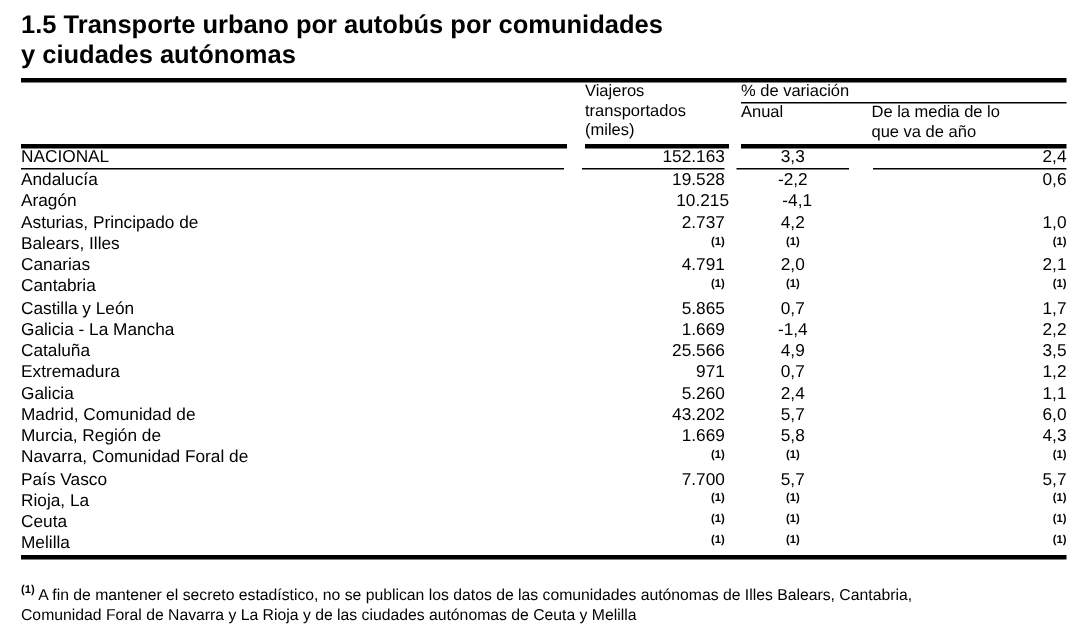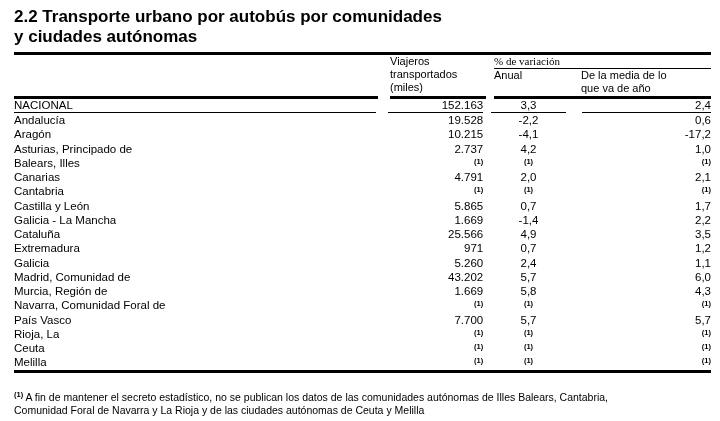--- a/index.html
+++ b/index.html
@@ -50,21 +50,20 @@
     line-height: 13px;
     padding-top: 0;
     height: 40px;
   }
   .col-1 { width: 364px; margin-right: 12px; }
   .col-2 { width: 96px;  margin-right: 8px;  }
   .col-var { width: 217px; }
   .var-title {
     border-bottom: 1px solid #000000;
     height: 13px;
-    font-family: Liberation Serif, serif;
   }
   .var-sub { display: flex; }
   .col-3 { width: 75px;  margin-right: 12px; }
   .col-4 { width: 130px; }
   
   .tbody { font-size: 11.5px; }
   .row {
     display: flex;
     height: 14.25px;
     line-height: 14.25px;
@@ -93,21 +92,21 @@
     vertical-align: super;
     line-height: 0;
   }
 </style>
 </head>
 <body>
 
 <div class="page">
 
   <div class="title">
-    <div>2.2 Transporte urbano por autobús por comunidades</div>
+    <div>1.5 Transporte urbano por autobús por comunidades</div>
     <div>y ciudades autónomas</div>
   </div>
 
   <div class="rule-top"></div>
 
   <div class="thead">
     <div class="col-1"></div>
     <div class="col-2"><span>Viajeros</span><br><span>transportados</span><br><span>(miles)</span></div>
     <div class="col-var">
       <div class="var-title">% de variación</div>
@@ -134,21 +133,20 @@
       <div class="row">
         <div class="cell cell-name">Andalucía</div>
         <div class="cell cell-v">19.528</div>
         <div class="cell cell-a">-2,2</div>
         <div class="cell cell-m">0,6</div>
       </div>
       <div class="row">
         <div class="cell cell-name">Aragón</div>
         <div class="cell cell-v">10.215</div>
         <div class="cell cell-a">-4,1</div>
-        <div class="cell cell-m">-17,2</div>
       </div>
       <div class="row">
         <div class="cell cell-name">Asturias, Principado de</div>
         <div class="cell cell-v">2.737</div>
         <div class="cell cell-a">4,2</div>
         <div class="cell cell-m">1,0</div>
       </div>
       <div class="row">
         <div class="cell cell-name">Balears, Illes</div>
         <div class="cell cell-v"><span class="fnref">(1)</span></div>

